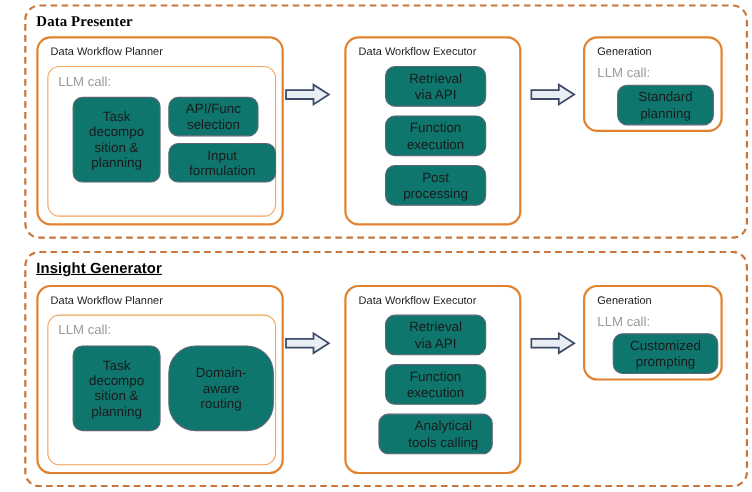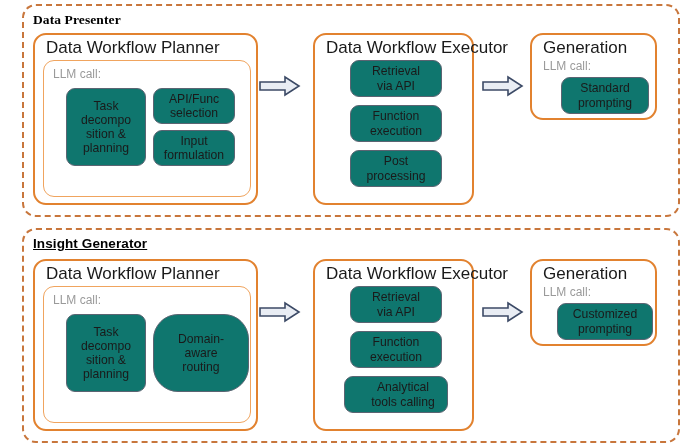--- a/index.html
+++ b/index.html
@@ -50,21 +50,21 @@
     position: absolute;
     box-sizing: border-box;
     border: 2.6px solid #e2822f;
     border-radius: 13px;
     background: #ffffff;
   }
   .stage-title {
     position: absolute;
     left: 11px;
     top: 5px;
-    font-size: 17px;
+    font-size: 10px;
     color: #1a1a1a;
     white-space: nowrap;
     line-height: 15px;
   }
 
   
   .llm-box {
     position: absolute;
     box-sizing: border-box;
     border: 1.4px solid #f0a45e;
@@ -120,21 +120,21 @@
       <div class="llm-label" style="left:9px; top:6px;">LLM call:</div>
 
       <div class="chip" style="left:22px; top:27px; width:80px; height:78px;">Task
 decompo
 sition &amp;
 planning</div>
 
       <div class="chip" style="left:109px; top:27px; width:82px; height:36px;">API/Func
 selection</div>
 
-      <div class="chip" style="left:109px; top:69px; width:82px; height:36px;">Input
+      <div class="chip" style="left:109px; top:69px; width:98px; height:36px;">Input
 formulation</div>
     </div>
   </div>
 
   <div class="arrow" style="left:259px; top:74px;">
     <svg width="42" height="24" viewBox="0 0 42 24" xmlns="http://www.w3.org/2000/svg">
       <path d="M1 8 L26 8 L26 3 L40 12 L26 21 L26 16 L1 16 Z" fill="#e9edf4" stroke="#3c4a66" stroke-width="1.6" stroke-linejoin="miter"></path>
     </svg>
   </div>
 
@@ -156,21 +156,21 @@
       <path d="M1 8 L26 8 L26 3 L40 12 L26 21 L26 16 L1 16 Z" fill="#e9edf4" stroke="#3c4a66" stroke-width="1.6" stroke-linejoin="miter"></path>
     </svg>
   </div>
 
   <div class="stage" style="left:530px; top:33px; width:127px; height:87px;">
     <div class="stage-title">Generation</div>
 
     <div class="llm-label" style="left:11px; top:24px;">LLM call:</div>
 
     <div class="chip" style="left:29px; top:42px; width:88px; height:37px;">Standard
-prompting</div>
+planning</div>
   </div>
 
   <div class="panel" id="panel-bottom"></div>
   <div class="panel-title" id="panel-title-bottom">Insight Generator</div>
 
   <div class="stage" style="left:33px; top:259px; width:225px; height:172px;">
     <div class="stage-title">Data Workflow Planner</div>
 
     <div class="llm-box" style="left:8px; top:25px; width:208px; height:137px;">
       <div class="llm-label" style="left:9px; top:6px;">LLM call:</div>

